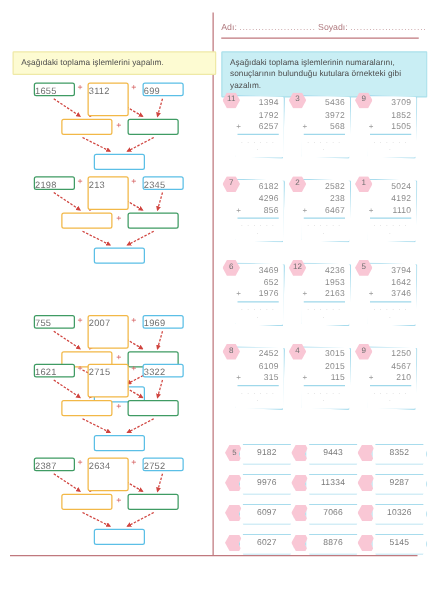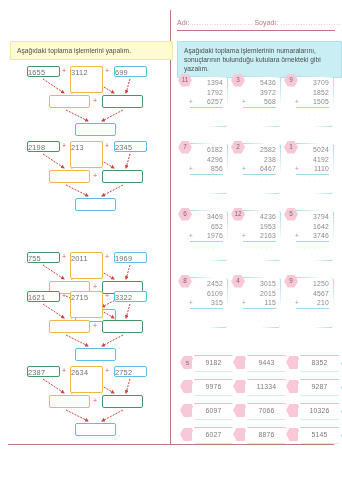--- a/index.html
+++ b/index.html
@@ -213,21 +213,21 @@
     <line x1="33" y1="13" x2="54" y2="27"></line>
     <line x1="73" y1="13" x2="62" y2="27"></line>
     <line x1="80" y1="13" x2="104" y2="27"></line>
     <line x1="120" y1="13" x2="116" y2="27"></line>
     <line x1="56" y1="44" x2="78" y2="55"></line>
     <line x1="113" y1="44" x2="92" y2="55"></line>
   </g>
 </svg>
         <div class="nbox g t1">755</div>
      <div class="plus p1">+</div>
-     <div class="nbox o t2">2011</div>
+     <div class="nbox o t2">2007</div>
      <div class="plus p2">+</div>
      <div class="nbox b t3">1969</div>
      <div class="nbox o m1"></div>
      <div class="plus pm">+</div>
      <div class="nbox g m2"></div>
      <div class="nbox b res"></div>
       </div>
       <div class="tree" style="top: 291px;">
 <svg class="arrows" viewBox="0 0 155 72" xmlns="http://www.w3.org/2000/svg">
   <defs>

